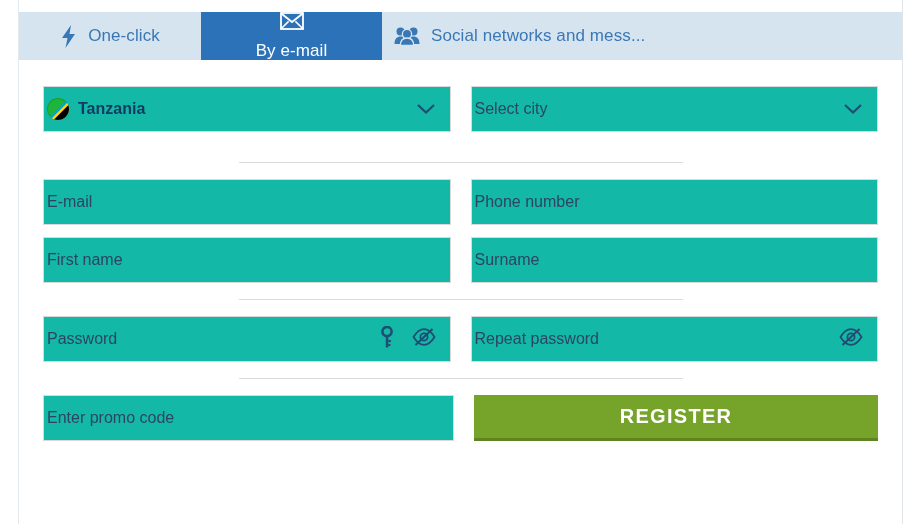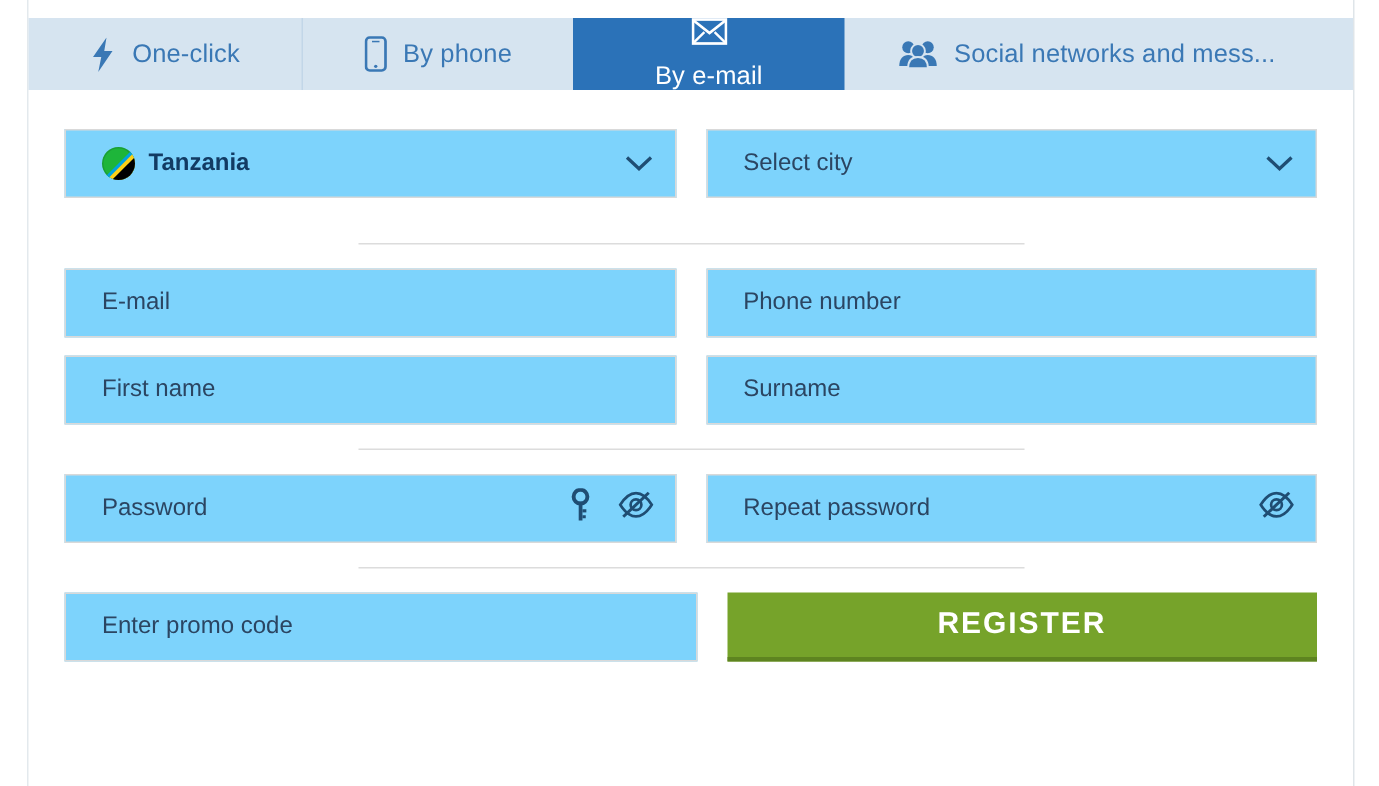--- a/index.html
+++ b/index.html
@@ -10,29 +10,29 @@
   .card{position:absolute;left:18px;top:0;width:885px;height:524px;background:#fff;
         border-left:1px solid #e3e9ed;border-right:1px solid #dfe5e9;box-sizing:border-box;}
 
   
   .tabbar{position:absolute;left:0;top:12px;width:883px;height:48px;background:#d6e4f0;display:flex;align-items:stretch;}
   .tab{display:flex;align-items:center;justify-content:center;gap:11px;height:48px;box-sizing:border-box;
        color:#3a78b5;font-size:17px;letter-spacing:.1px;white-space:nowrap;cursor:pointer;position:relative;}
   .tab.t1{width:182px;}
   .tab.t2{width:181px;border-left:1px solid #c2d6e8;}
   .tab.t3{width:181px;}
-  .tab.t4{width:339px;justify-content:flex-start;padding-left:36px;overflow:hidden;}
+  .tab.t4{width:339px;justify-content:flex-start;padding-left:12px;overflow:hidden;}
   .tab.active{background:#2b72b8;color:#ffffff;flex-direction:column;}
   .tab .ic{display:flex;align-items:center;justify-content:center;flex:0 0 auto;}
 
   
   .form{position:absolute;left:0;top:60px;width:883px;padding:26px 24px 0 24px;box-sizing:border-box;}
   .row{display:flex;gap:20px;}
-  .field{position:relative;flex:1 1 0;height:46px;border:1px solid #d9d9d9;background:#7dd3fc;box-sizing:border-box;
-         display:flex;align-items:center;padding:0 14px 0 24px;}
+  .field{position:relative;flex:1 1 0;height:46px;border:1px solid #d9d9d9;background:#14b8a6;box-sizing:border-box;
+         display:flex;align-items:center;padding:0 14px 0 3px;}
   .field.full{flex:0 0 100%;}
   .ph{color:#2b4562;font-size:16px;line-height:1;}
   .val{color:#123b63;font-size:16px;font-weight:bold;line-height:1;}
   .sel{cursor:pointer;}
   .caret{position:absolute;right:14px;top:50%;transform:translateY(-50%);display:flex;}
   .flag{width:22px;height:22px;border-radius:50%;margin-right:9px;flex:0 0 auto;overflow:hidden;position:relative;
         background:#1eb53a;box-shadow:inset 0 0 0 1px rgba(0,0,0,.12);}
   .flag .blue{position:absolute;inset:0;background:#00a3dd;clip-path:polygon(100% 0,100% 100%,0 100%);}
   .flag .blk3{position:absolute;inset:0;background:#fcd116;clip-path:polygon(100% 14%,100% 100%,14% 100%);}
   .flag .blk4{position:absolute;inset:0;background:#000;clip-path:polygon(100% 30%,100% 100%,30% 100%);}
@@ -55,30 +55,20 @@
 
       <div class="tab t1">
         <span class="ic">
           <svg width="17" height="23" viewBox="0 0 17 23">
             <path d="M11 0 L2 13 L7.5 13 L5.5 23 L15 9 L9.5 9 Z" fill="#3a78b5"></path>
           </svg>
         </span>
         <span>One-click</span>
       </div>
 
-      <div class="tab t2">
-        <span class="ic">
-          <svg width="15" height="24" viewBox="0 0 15 24">
-            <rect x="1" y="1" width="13" height="22" rx="2.5" fill="none" stroke="#3a78b5" stroke-width="1.8"></rect>
-            <rect x="5" y="3.2" width="5" height="1" fill="#3a78b5"></rect>
-            <circle cx="7.5" cy="20.2" r="1.1" fill="#3a78b5"></circle>
-          </svg>
-        </span>
-        <span>By phone</span>
-      </div>
 
       <div class="tab t3 active">
         <span class="ic">
           <svg width="24" height="18" viewBox="0 0 24 18">
             <rect x="1" y="1" width="22" height="16" fill="none" stroke="#ffffff" stroke-width="1.8"></rect>
             <path d="M1.6 1.8 L12 10 L22.4 1.8" fill="none" stroke="#ffffff" stroke-width="1.8"></path>
             <path d="M1.6 16.2 L8.6 9.4 M22.4 16.2 L15.4 9.4" fill="none" stroke="#ffffff" stroke-width="1.6"></path>
           </svg>
         </span>
         <span>By e-mail</span>

